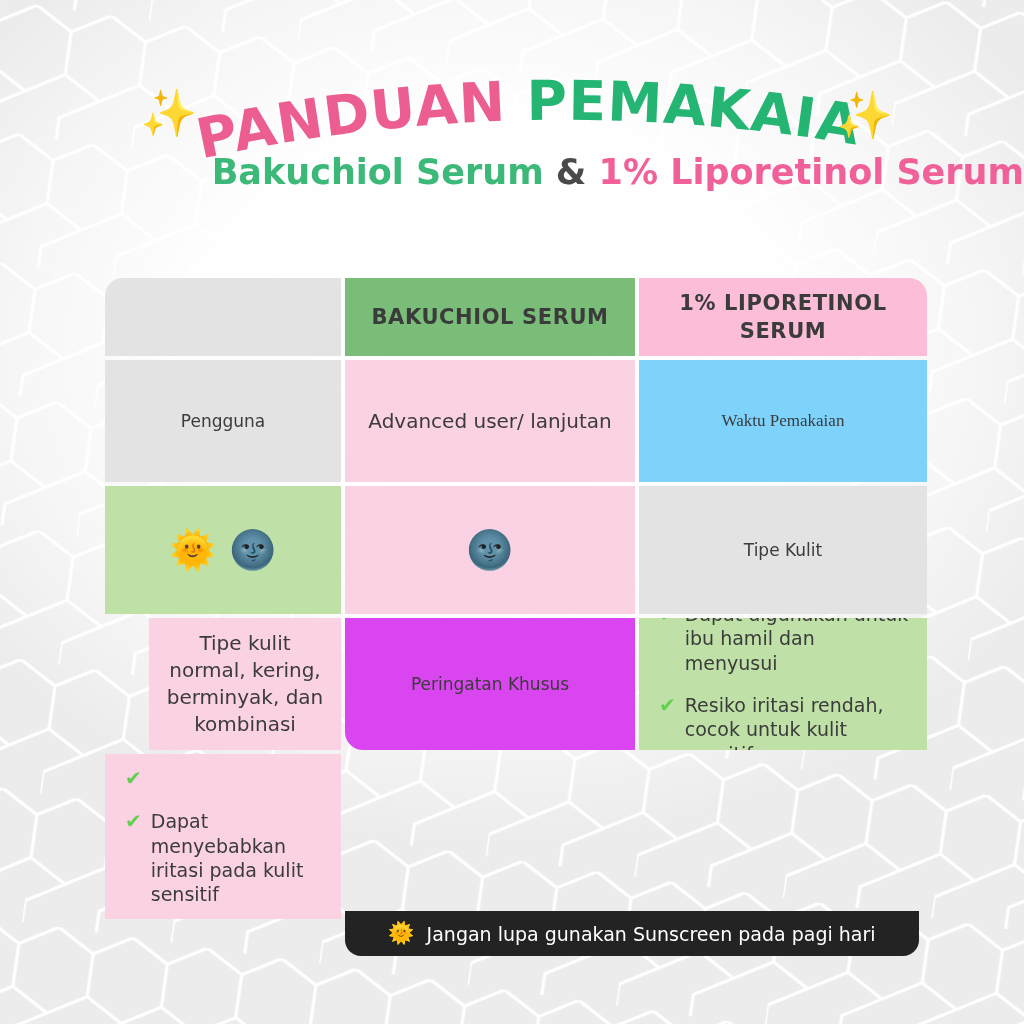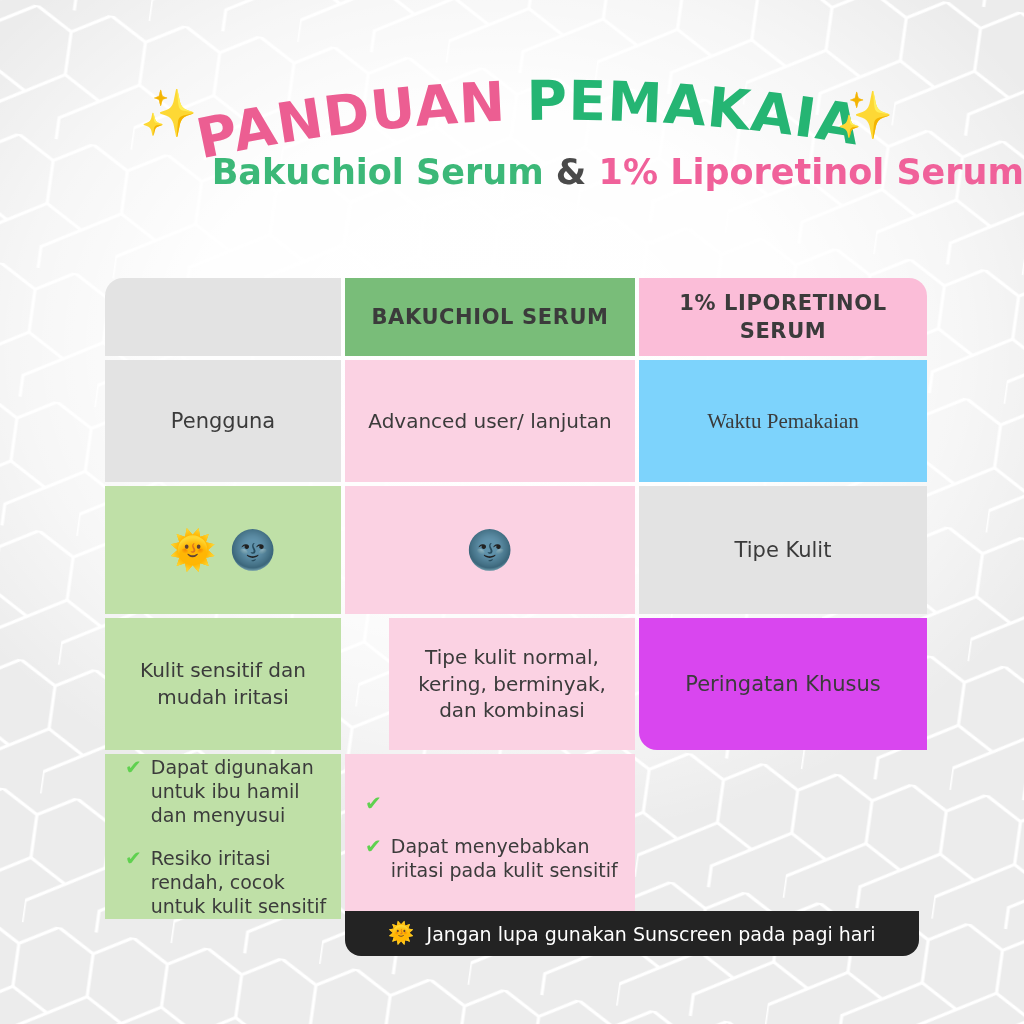--- a/index.html
+++ b/index.html
@@ -98,21 +98,21 @@
     text-align: center;
     padding: 6px 14px;
     color: #3b3b3b;
     font-size: 20px;
     line-height: 1.34;
     position: relative;
     overflow: hidden;
   }
 
   
-  .cell.label { background: #e3e3e3; font-size: 21px; }
+  .cell.label { background: #e3e3e3; font-size: 17px; }
   .cell.label.corner-tl { border-top-left-radius: 18px; }
   .cell.label.corner-bl { border-bottom-left-radius: 18px; }
 
   
   .cell.green-head {
     background: #79bd79;
     color: #3b3b3b;
     font-size: 21px;
     font-weight: bold;
     letter-spacing: 0.6px;
@@ -238,21 +238,20 @@
         <span>🌚</span>
       </span>
     </div>
     <div class="cell pink" style="background: rgb(251, 210, 227);">
       <span class="emoji-row">
         <span>🌚</span>
       </span>
     </div>
 
     <div class="cell label" style="background: rgb(227, 227, 227);">Tipe Kulit</div>
-    <div class="cell green" style="background: rgb(191, 224, 167);">Kulit sensitif dan mudah iritasi</div>
     <div class="cell pink" style="background: rgb(251, 210, 227); margin-left: 44px;">Tipe kulit normal, kering, berminyak, dan kombinasi</div>
 
     <div class="cell label corner-bl" style="background: #d946ef;">Peringatan Khusus</div>
     <div class="cell green" style="background: rgb(191, 224, 167);">
       <div class="bullets">
         <div class="bullet">
           <span class="check" style="color: rgb(95, 209, 79);">✔</span>
           <span>Dapat digunakan untuk ibu hamil dan menyusui</span>
         </div>
         <div class="bullet">

